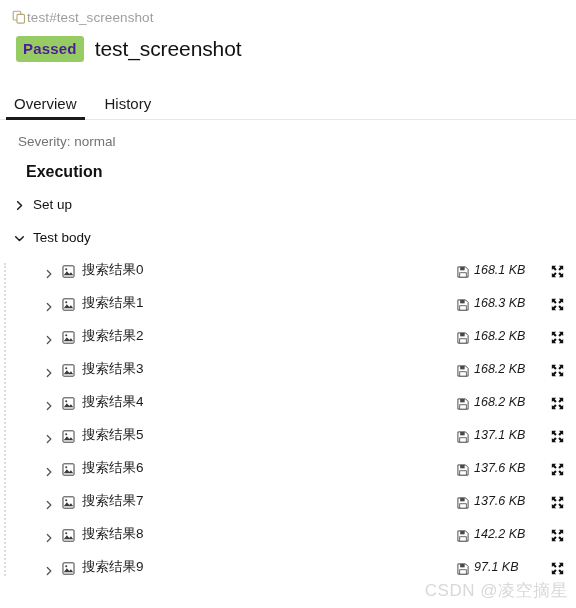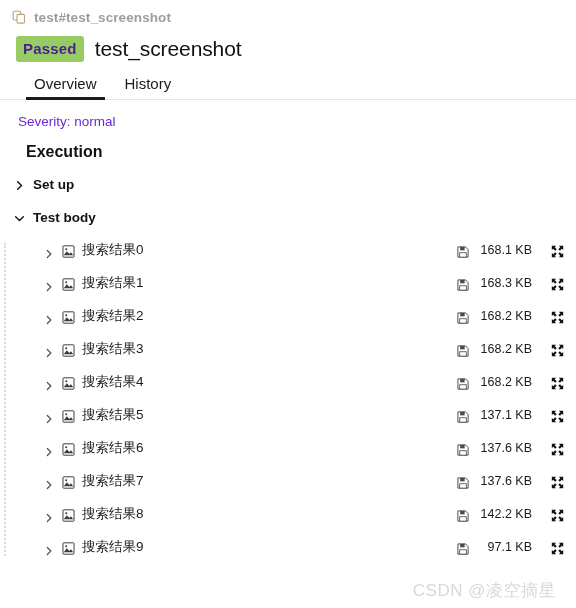--- a/index.html
+++ b/index.html
@@ -13,24 +13,22 @@
     font-family: "Liberation Sans", "DejaVu Sans", sans-serif;
     color: #000000;
     overflow: hidden;
     position: relative;
   }
 
   
   .breadcrumb {
     display: flex;
     align-items: center;
-    gap: 7px;
     padding: 7px 0 0 12px;
     height: 20px;
-    font-weight: bold;
   }
   .breadcrumb-icon { width: 15px; height: 15px; display: block; flex: none; }
   .breadcrumb-text {
     font-size: 13.5px;
     color: #9e9e9e;
     letter-spacing: .1px;
     white-space: nowrap;
   }
 
   
@@ -57,22 +55,22 @@
     font-weight: normal;
     letter-spacing: -.1px;
     color: #111111;
     white-space: nowrap;
   }
 
   
   .tabs {
     display: flex;
     align-items: flex-end;
-    margin-top: 4px;
-    padding-left: 20px;
+    margin-top: 24px;
+    padding-left: 0;
     border-bottom: 1px solid #e6e6e6;
     height: 31px;
     box-sizing: border-box;
   }
   .tab {
     font-size: 15px;
     color: #1b1b1b;
     padding: 0 14px 7px 14px;
     position: relative;
     cursor: pointer;
@@ -85,21 +83,21 @@
     height: 3px;
     background: #1b1b1b;
   }
 
   
   .meta {
     padding: 13px 0 0 18px;
   }
   .meta-line {
     font-size: 13.5px;
-    color: #6d28d9;
+    color: #737373;
     line-height: 17px;
     margin-bottom: 13px;
     display: flex;
     align-items: center;
     white-space: nowrap;
   }
   .clock-icon {
     width: 12px; height: 12px;
     display: inline-block;
     margin: 0 4px 0 4px;
@@ -117,21 +115,21 @@
     margin-bottom: 14px;
   }
 
   
   .tree { position: relative; }
 
   .tree-node {
     display: flex;
     align-items: center;
     font-size: 13.5px;
-    font-weight: bold;
+    font-weight: normal;
     color: #111111;
     height: 18px;
     margin-bottom: 15px;
     padding-left: 14px;
     cursor: pointer;
   }
   .chev {
     width: 11px; height: 11px;
     flex: none;
     margin-right: 8px;
@@ -182,33 +180,33 @@
     width: 12px; height: 12px;
     flex: none;
     margin-right: 5px;
     display: block;
   }
   .item-size {
     font-size: 12.5px;
     color: #1b1b1b;
     white-space: nowrap;
     min-width: 58px;
-    text-align: right;
+    font-style: italic;
   }
   .expand-icon {
     width: 13px; height: 13px;
     flex: none;
     margin-left: 19px;
     display: block;
   }
 
   
   .watermark {
     position: absolute;
-    right: 20px;
+    right: 8px;
     bottom: 6px;
     font-size: 17px;
     color: #d8d8d8;
     letter-spacing: .5px;
     pointer-events: none;
     white-space: nowrap;
     font-family: "Liberation Sans", "DejaVu Sans", sans-serif;
   }
 </style>
 </head>

